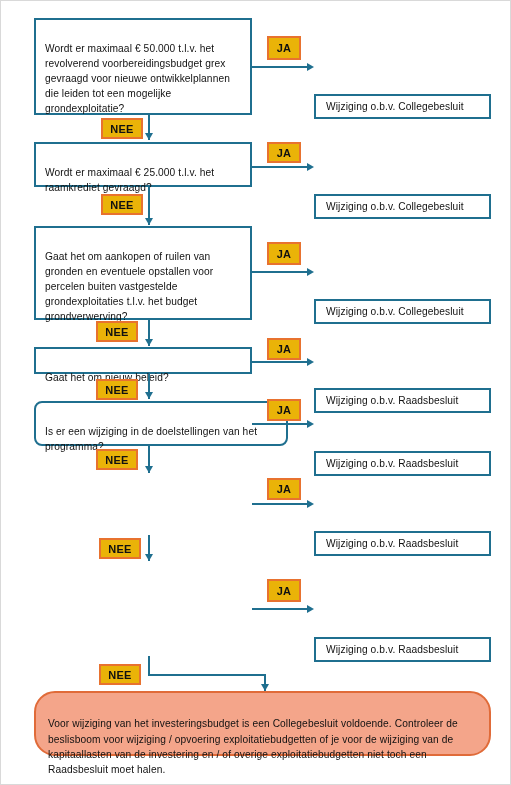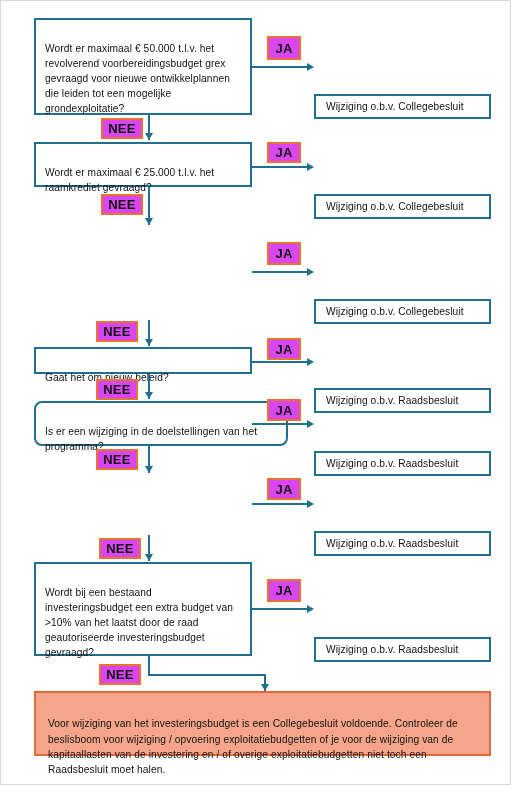--- a/index.html
+++ b/index.html
@@ -43,24 +43,24 @@
   .node.result {
     background: #F4A58A;
     border: 2px solid #E06B39;
     color: #111111;
     padding: 8px 10px 6px 12px;
     line-height: 1.5;
   }
   .label {
     position: absolute;
     box-sizing: border-box;
-    background: #d946ef;
+    background: #eab308;
     border: 2px solid #E8722F;
     color: #111111;
-    font-size: 13px;
+    font-size: 11px;
     font-weight: 600;
     letter-spacing: 0.3px;
     display: flex;
     align-items: center;
     justify-content: center;
     z-index: 5;
   }
   .conn {
     position: absolute;
     background: #1F6F8F;
@@ -121,20 +121,23 @@
   <div class="node outcome" style="left:313px; top:153px; width:177px; height:25px;">
     <span>Wijziging o.b.v. Collegebesluit</span>
   </div>
 
   <div class="conn v" style="left:147px; top:186px; height:38px;"></div>
   <div class="arrow-down" style="left:143.5px; top:217px;"></div>
   <div class="label" style="left:100px; top:193px; width:42px; height:21px;">
     <span>NEE</span>
   </div>
 
+  <div class="node question" style="left:33px; top:225px; width:218px; height:94px;">
+    <span>Gaat het om aankopen of ruilen van gronden en eventuele opstallen voor percelen buiten vastgestelde grondexploitaties t.l.v. het budget grondverwerving?</span>
+  </div>
 
   <div class="conn h" style="left:251px; top:270px; width:57px;"></div>
   <div class="arrow-right" style="left:306px; top:266.5px;"></div>
   <div class="label" style="left:266px; top:241px; width:34px; height:23px;">
     <span>JA</span>
   </div>
   <div class="node outcome" style="left:313px; top:258px; width:177px; height:25px;">
     <span>Wijziging o.b.v. Collegebesluit</span>
   </div>
 
@@ -191,38 +194,35 @@
   <div class="node outcome" style="left:313px; top:490px; width:177px; height:25px;">
     <span>Wijziging o.b.v. Raadsbesluit</span>
   </div>
 
   <div class="conn v" style="left:147px; top:534px; height:26px;"></div>
   <div class="arrow-down" style="left:143.5px; top:553px;"></div>
   <div class="label" style="left:98px; top:537px; width:42px; height:21px;">
     <span>NEE</span>
   </div>
 
-  <div class="node question" style="left:33px; top:561px; width:218px; height:94px;">
-    <span>Wordt bij een bestaand investeringsbudget een extra budget van &gt;10% van het laatst door de raad geautoriseerde investeringsbudget gevraagd?</span>
-  </div>
 
   <div class="conn h" style="left:251px; top:607px; width:57px;"></div>
   <div class="arrow-right" style="left:306px; top:603.5px;"></div>
   <div class="label" style="left:266px; top:578px; width:34px; height:23px;">
     <span>JA</span>
   </div>
   <div class="node outcome" style="left:313px; top:596px; width:177px; height:25px;">
     <span>Wijziging o.b.v. Raadsbesluit</span>
   </div>
 
   <div class="conn v" style="left:147px; top:655px; height:19px;"></div>
   <div class="conn h" style="left:147px; top:673px; width:118px;"></div>
   <div class="conn v" style="left:263px; top:673px; height:17px;"></div>
   <div class="arrow-down" style="left:259.5px; top:683px;"></div>
   <div class="label" style="left:98px; top:663px; width:42px; height:21px;">
     <span>NEE</span>
   </div>
 
-  <div class="node result" style="left:33px; top:690px; width:457px; height:65px;">
+  <div class="node result" style="left:33px; top:690px; width:457px; height:65px;border-radius:21px;">
     <span>Voor wijziging van het investeringsbudget is een Collegebesluit voldoende. Controleer de beslisboom voor wijziging  / opvoering exploitatiebudgetten of je voor de wijziging van de kapitaallasten van de investering en / of overige exploitatiebudgetten niet toch een Raadsbesluit moet halen.</span>
   </div>
 
 </div>
 
 </body></html>

